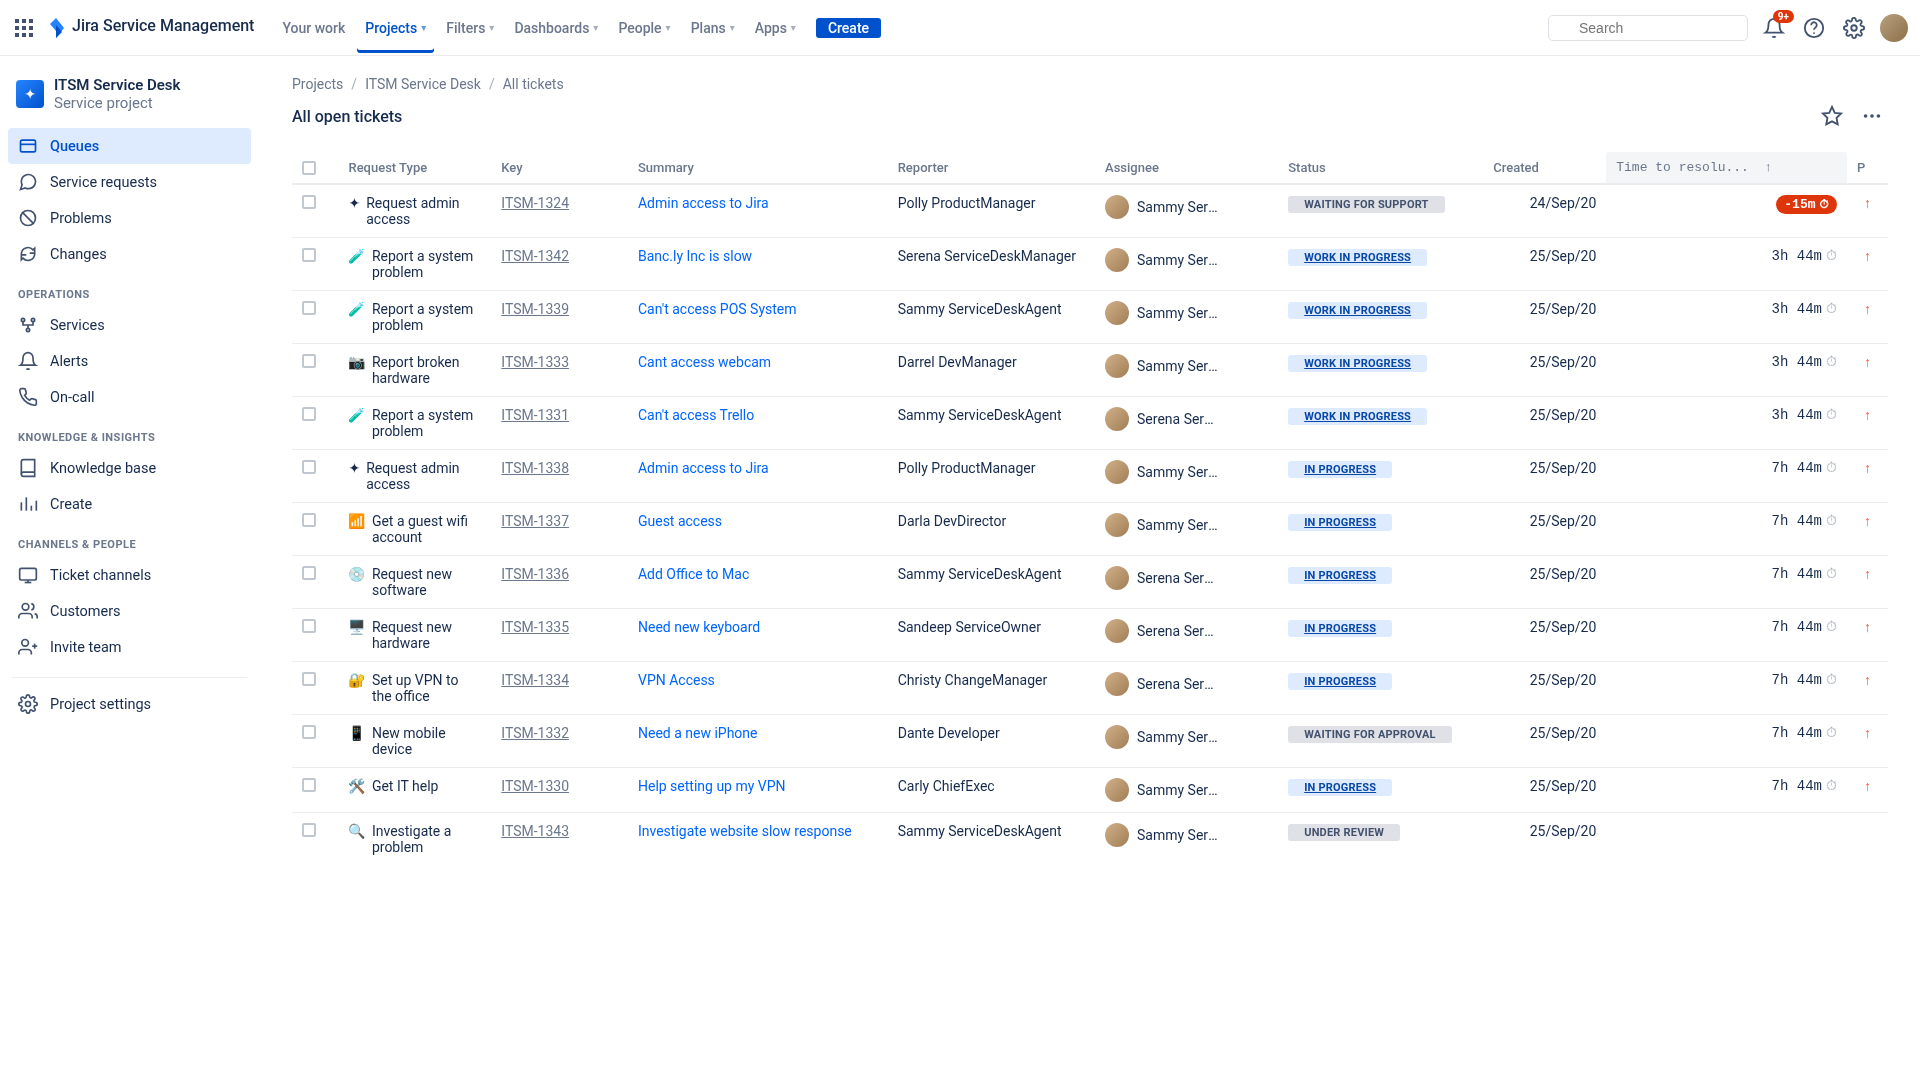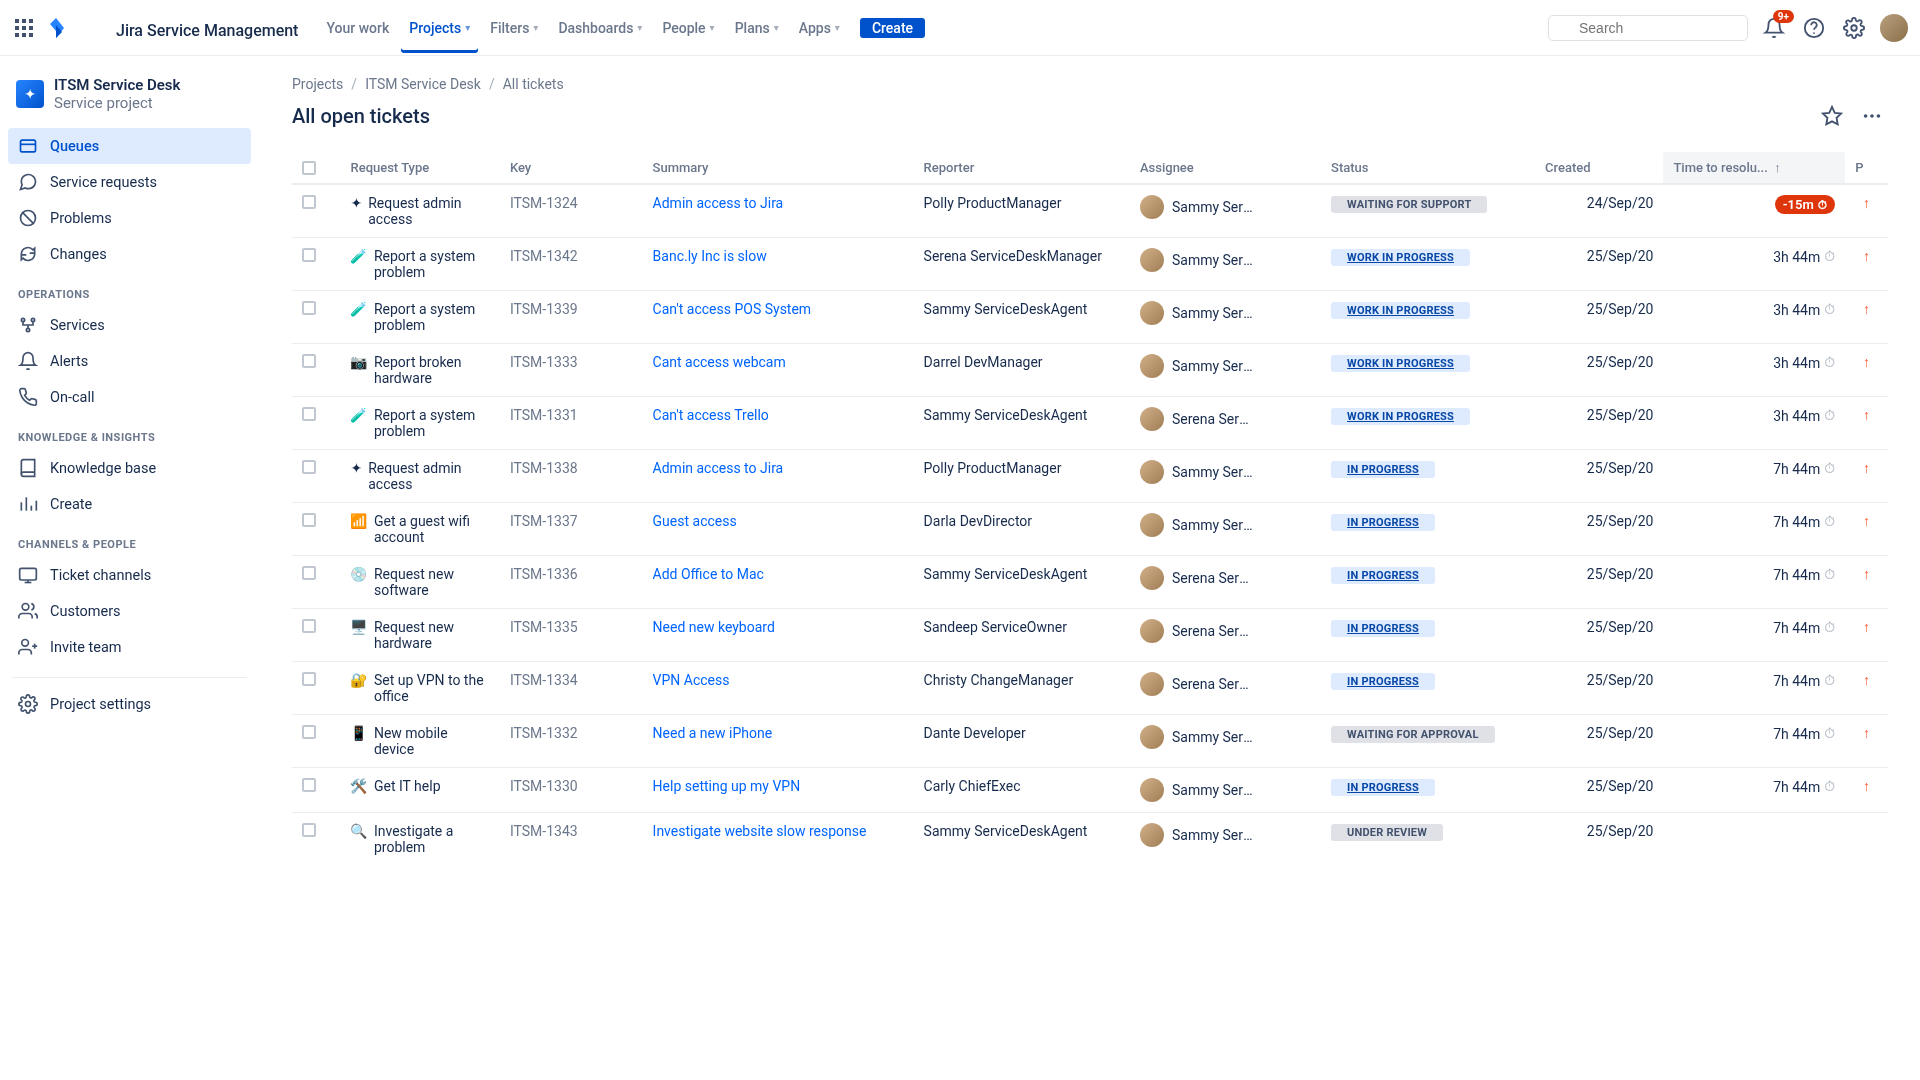--- a/index.html
+++ b/index.html
@@ -20,21 +20,21 @@
   font-size: 14px;
 }
 
 .topnav {
   height: 56px;
   display: flex;
   align-items: center;
   padding: 0 12px;
   border-bottom: 1px solid var(--border);
 }
-.appswitcher, .logo { display: flex; align-items: flex-end; margin-right: 8px; gap: 44px; }
+.appswitcher, .logo { display: flex; align-items: flex-start; margin-right: 8px; }
 .appswitcher svg { width:24px; height:24px; }
 .logo-text { font-size: 16px; font-weight:500; color: var(--text); margin-left:4px;}
 .nav-items { display:flex; align-items:center; margin-left:12px; gap:4px; }
 .nav-item {
   padding: 8px 8px; font-weight:500; color: var(--text-subtle);
   display:flex; align-items:center; gap:4px; cursor:pointer; border-radius:3px;
 }
 .nav-item.active { color: var(--blue); box-shadow: inset 0 -3px 0 var(--blue); padding-bottom:17px; padding-top:17px;}
 .nav-caret { font-size:10px; opacity:.6;}
 .create-btn {
@@ -76,21 +76,21 @@
   border-radius:4px; cursor:pointer; color:var(--text); font-size:14.5px;
 }
 .side-item.selected { background:var(--bg-selected); color:var(--blue); font-weight:500;}
 .side-item svg { width:20px; height:20px; flex-shrink:0;}
 .side-divider { height:1px; background:var(--border); margin:12px 4px 0;}
 
 .main { flex:1; padding:20px 32px; }
 .breadcrumbs { display:flex; align-items:center; gap:8px; color:var(--text-subtle); font-size:14px;}
 .breadcrumb-sep { color:#A5ADBA; }
 .page-header { display:flex; align-items:center; margin-top:8px;}
-.page-title { font-size:20px; font-weight:500; color:var(--text);}
+.page-title { font-size:16px; font-weight:500; color:var(--text);}
 .head-actions { margin-left:auto; display:flex; gap:8px; align-items:center;}
 .head-action { width:32px; height:32px; display:flex; align-items:center; justify-content:center; cursor:pointer; color:var(--text-subtle);}
 
 .ticket-table { width:100%; margin-top:20px; border-collapse:collapse;}
 .ticket-table th {
   text-align:left; font-weight:500; font-size:13px; color:var(--text-subtle);
   padding:8px 10px; border-bottom:2px solid var(--border); white-space:nowrap;
 }
 .ticket-table th.sort-col { background:#F4F5F7; border-radius:3px 3px 0 0;}
 .ticket-table td {
@@ -98,25 +98,25 @@
 }
 .ticket-table tr:last-child td { border-bottom:none;}
 .col-check { width:30px;}
 .col-type { width:110px;}
 .col-key { width:100px;}
 .col-summary { width:190px;}
 .col-reporter { width:130px;}
 .col-assignee { width:120px;}
 .col-status { width:150px;}
 .col-created { width:90px; text-align:right;}
-.col-sla { width:120px; text-align:right;}
+.col-sla { width:120px; text-align:right;font-family:Liberation Mono, monospace;}
 .col-p { width:30px; text-align:center;}
 .req-type { display:flex; gap:6px; color:var(--text);}
 .req-icon { flex-shrink:0; font-size:14px; line-height:1.2;}
-.key-text { color:var(--text-subtle);}
+.key-text { color:var(--text-subtle);text-decoration:underline;}
 .summary-link { color:var(--blue-link); cursor:pointer;}
 .assignee-cell { display:flex; align-items:center; gap:8px;}
 .mini-avatar { width:24px; height:24px; border-radius:50%; background:linear-gradient(135deg,#d1b089,#a07d55); flex-shrink:0;}
 .assignee-name { white-space:nowrap; overflow:hidden; text-overflow:ellipsis; max-width:82px;}
 .status-lozenge {
   display:inline-block; font-size:11px; font-weight:700; padding:2px 16px;
   border-radius:3px; text-transform:uppercase; letter-spacing:.2px;
 }
 .status-default { background:#DFE1E6; color:#42526E; }
 .status-inprogress { background:#DEEBFF; color:#0747A6;text-decoration:underline; }

